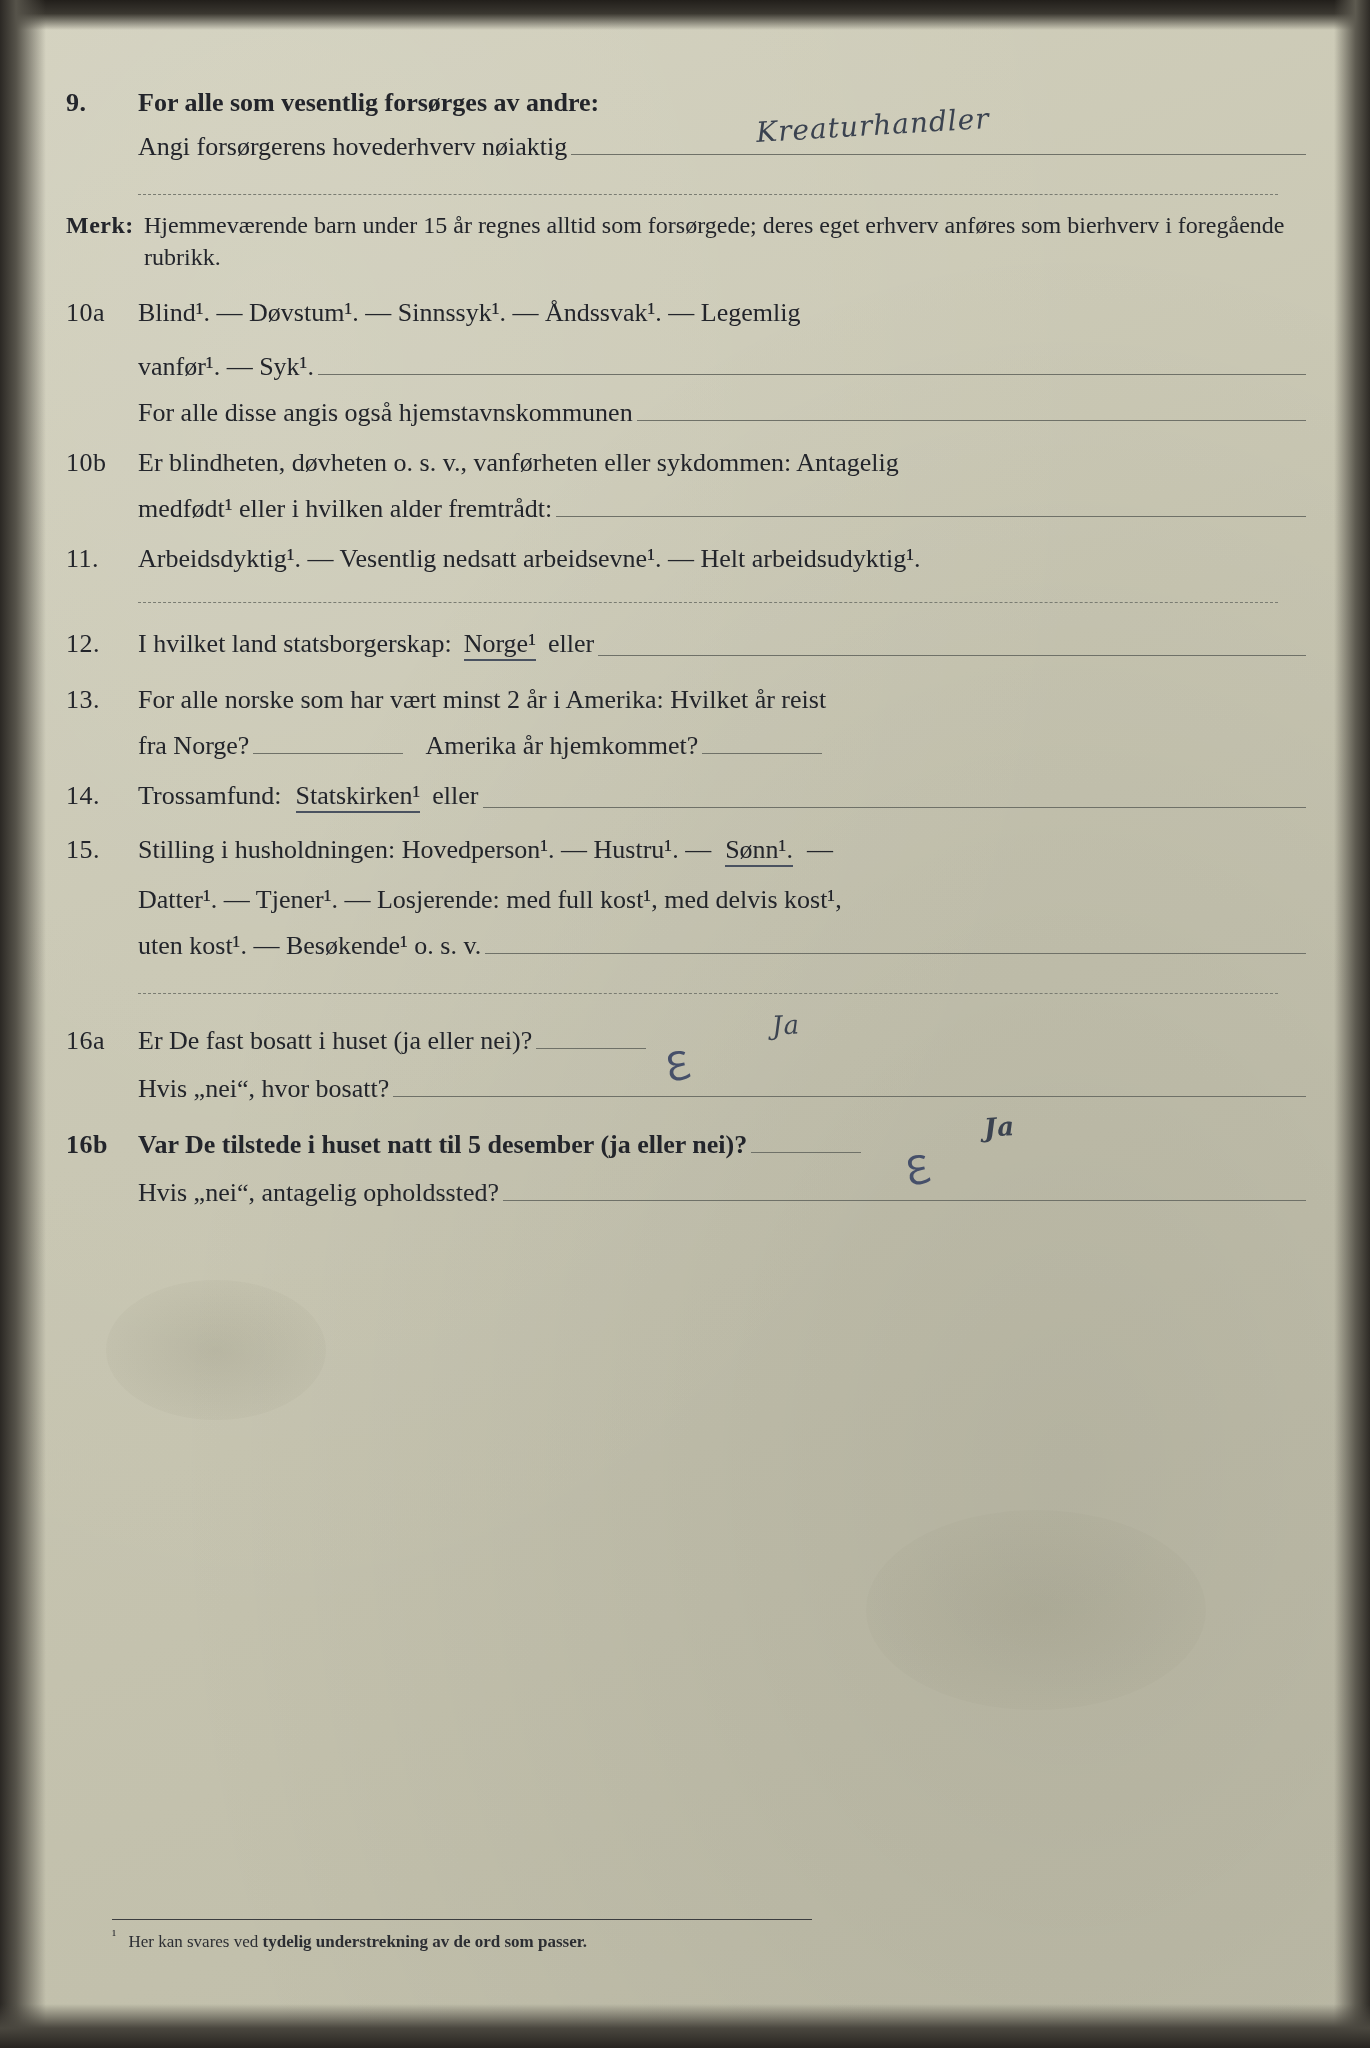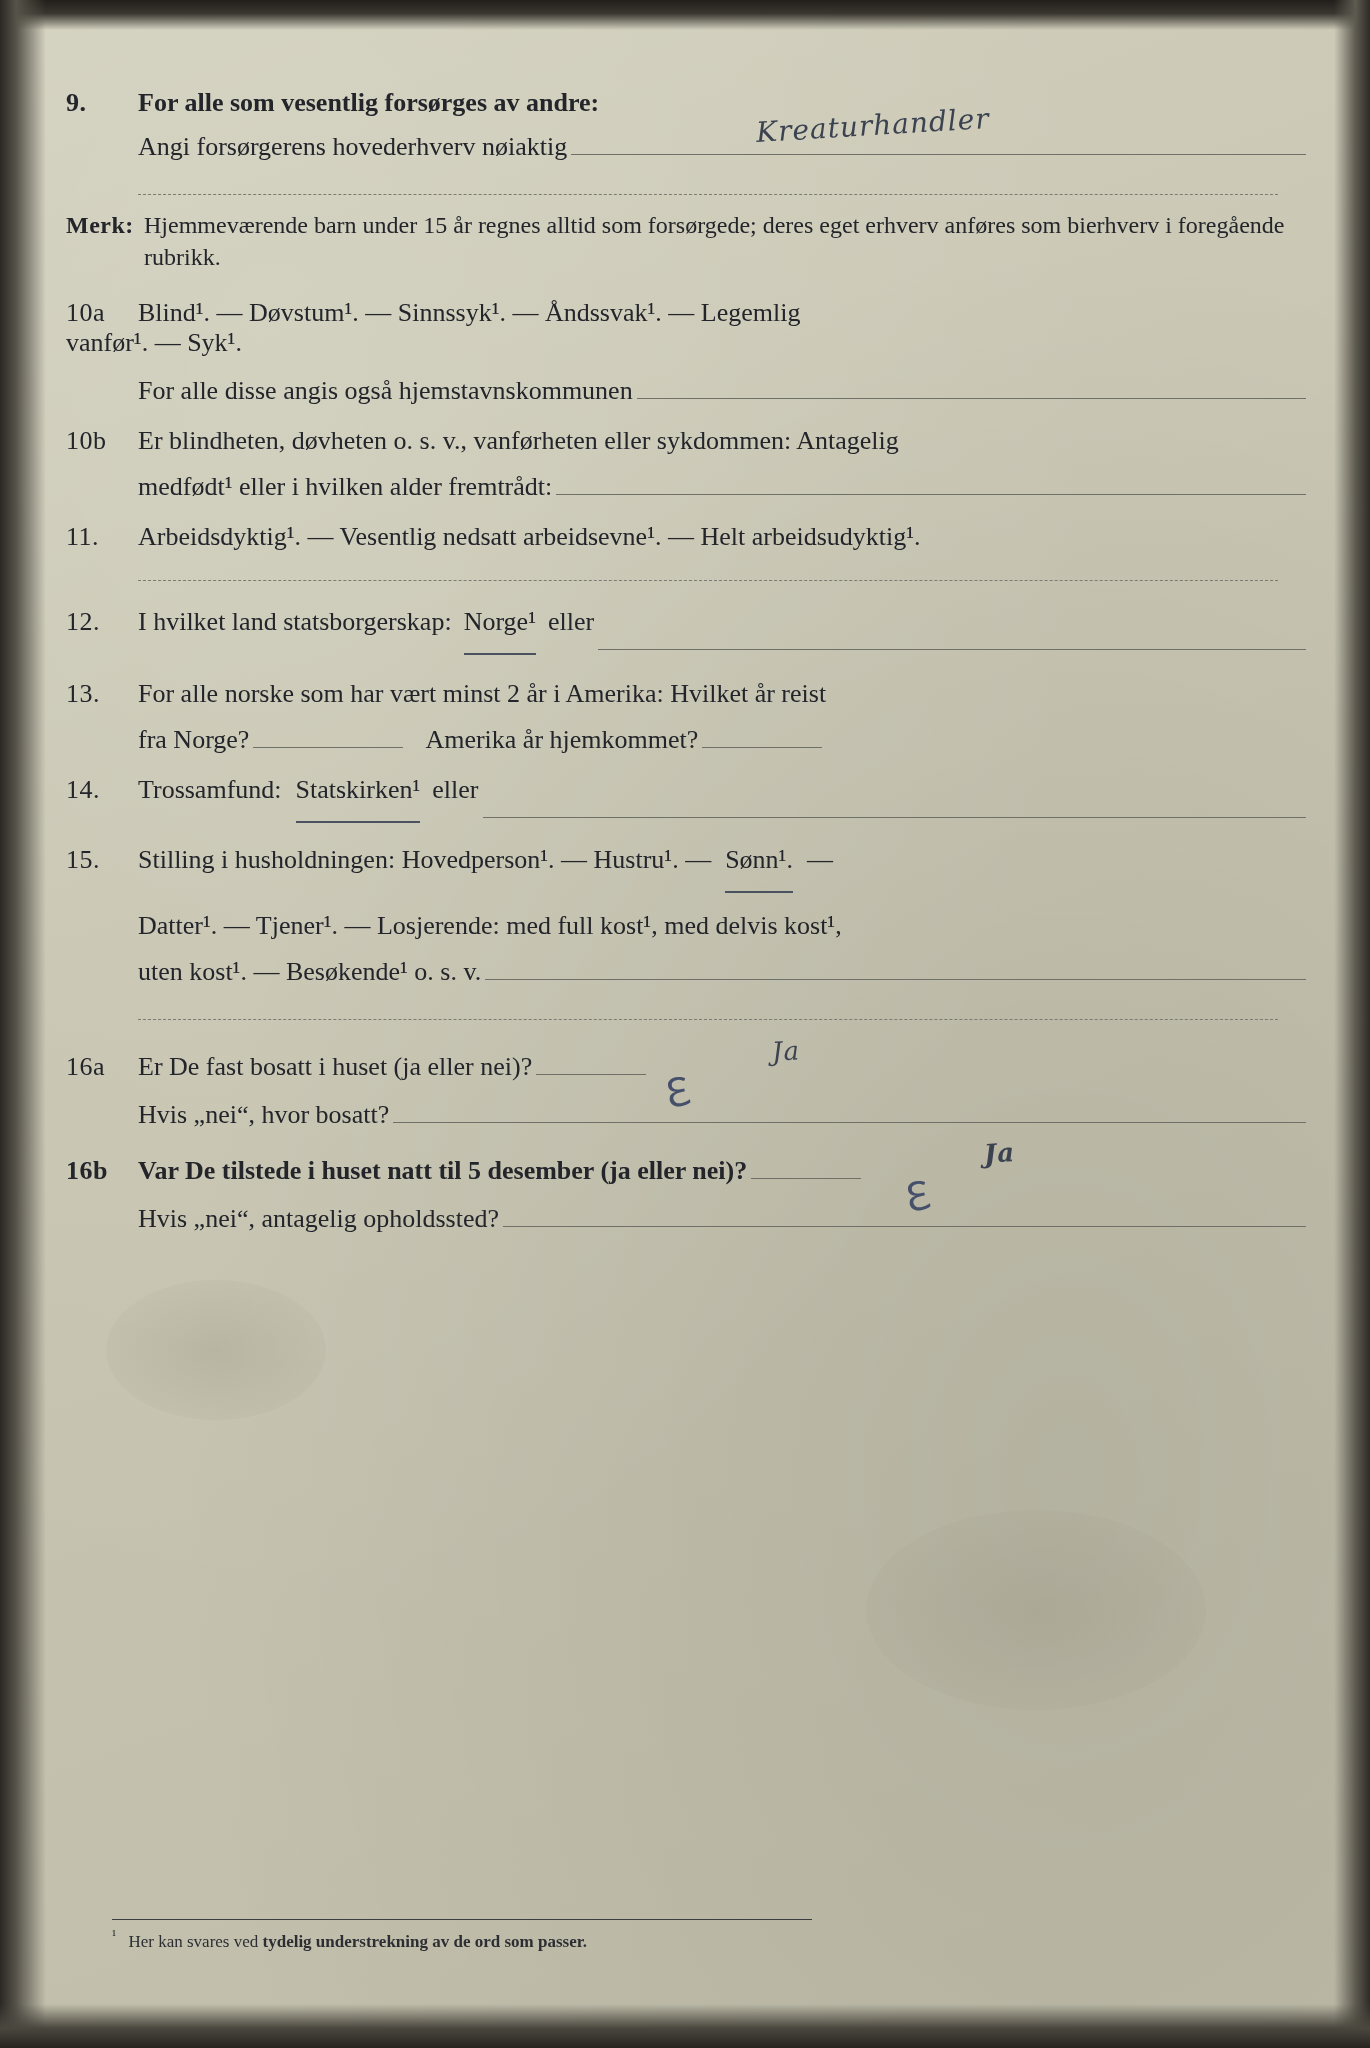--- a/index.html
+++ b/index.html
@@ -102,21 +102,21 @@
     white-space: nowrap;
     letter-spacing: 1px;
   }
   .hand.small { font-size: 26px; }
   .handwrap {
     position: absolute;
   }
   .underline-hand {
     border-bottom: 2px solid #4a5260;
     display: inline-block;
-    padding-bottom: 18px;
+    padding-bottom: 2px;
   }
   .footnote {
     position: absolute;
     left: 66px;
     bottom: 52px;
     width: 1180px;
     font-size: 17px;
     color: #2c2e33;
   }
   .footrule {
@@ -179,21 +179,21 @@
 
       <div class="note">
         <div class="lbl">Merk:</div>
         <div class="body">Hjemmeværende barn under 15 år regnes alltid som forsørgede; deres eget erhverv anføres som bierhverv i foregående rubrikk.</div>
       </div>
 
       <div class="row blk">
         <div class="num">10a</div>
         <div class="txt">Blind¹.  —  Døvstum¹.  —  Sinnssyk¹.  —  Åndssvak¹.  —  Legemlig</div>
       </div>
-      <div class="row" style="margin-top:4px;flex-direction:column;">
+      <div class="row" style="margin-top:28px;">
         <div class="num"></div>
         <div class="txt">vanfør¹.  —  Syk¹.</div>
         <div class="fill"></div>
       </div>
       <div class="row" style="margin-top:20px;">
         <div class="num"></div>
         <div class="txt">For alle disse angis også hjemstavnskommunen</div>
         <div class="fill"></div>
       </div>
 

